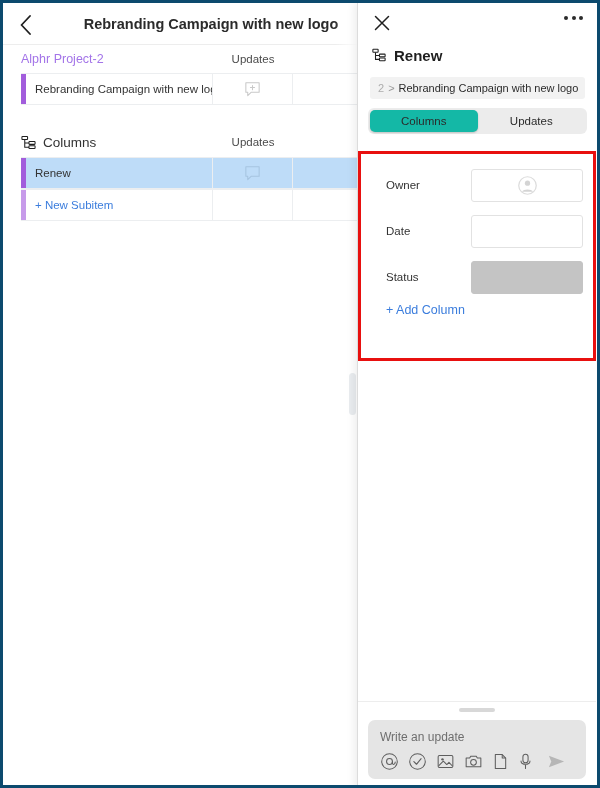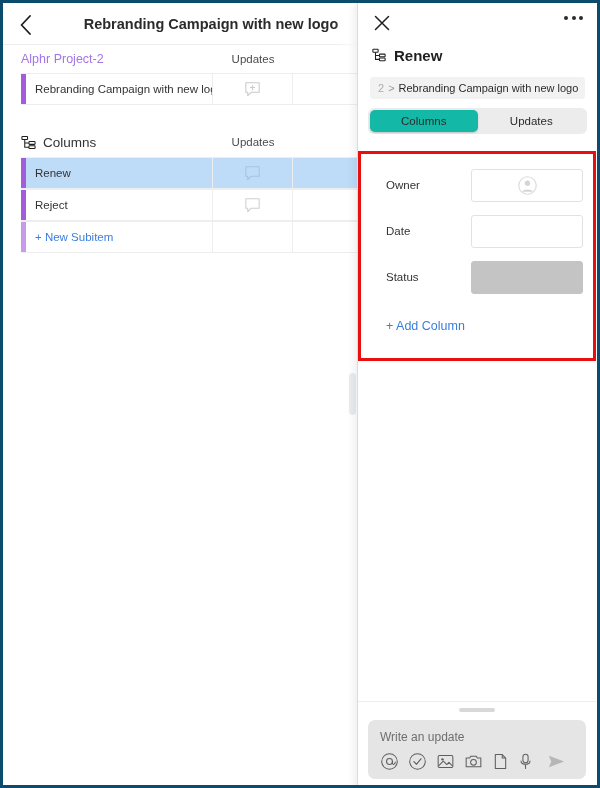--- a/index.html
+++ b/index.html
@@ -229,21 +229,21 @@
     border-radius: 3px;
     background: #ffffff;
     display: flex; align-items: center; justify-content: center;
     cursor: pointer;
   }
   .col-value.filled {
     background: #c4c4c4;
     border-color: #c4c4c4;
   }
   #add-column {
-    margin-top: 22px;
+    margin-top: 6px;
     font-size: 12.5px;
     color: #3b7ddd;
     cursor: pointer;
   }
 
   
   #composer-wrap {
     position: absolute;
     left: 0; bottom: 0;
     width: 238px;
@@ -343,30 +343,20 @@
         <div class="row-accent"></div>
         <div class="row-cell-name">Renew</div>
         <div class="row-cell-upd">
           <svg width="19" height="19" viewBox="0 0 20 20">
             <path d="M3 3 H17 V13 H8.5 L5 16.5 V13 H3 Z" fill="none" stroke="#a6c4e0" stroke-width="1.1" stroke-linejoin="round"></path>
           </svg>
         </div>
         <div class="row-cell-extra"></div>
       </div>
       <div class="grid-row">
-        <div class="row-accent"></div>
-        <div class="row-cell-name">Reject</div>
-        <div class="row-cell-upd">
-          <svg width="19" height="19" viewBox="0 0 20 20">
-            <path d="M3 3 H17 V13 H8.5 L5 16.5 V13 H3 Z" fill="none" stroke="#cfcfcf" stroke-width="1.1" stroke-linejoin="round"></path>
-          </svg>
-        </div>
-        <div class="row-cell-extra"></div>
-      </div>
-      <div class="grid-row">
         <div class="row-accent light"></div>
         <div class="row-cell-name link">+ New Subitem</div>
         <div class="row-cell-upd"></div>
         <div class="row-cell-extra"></div>
       </div>
     </div>
 
     <div id="left-scrollbar"></div>
   </div>
 

